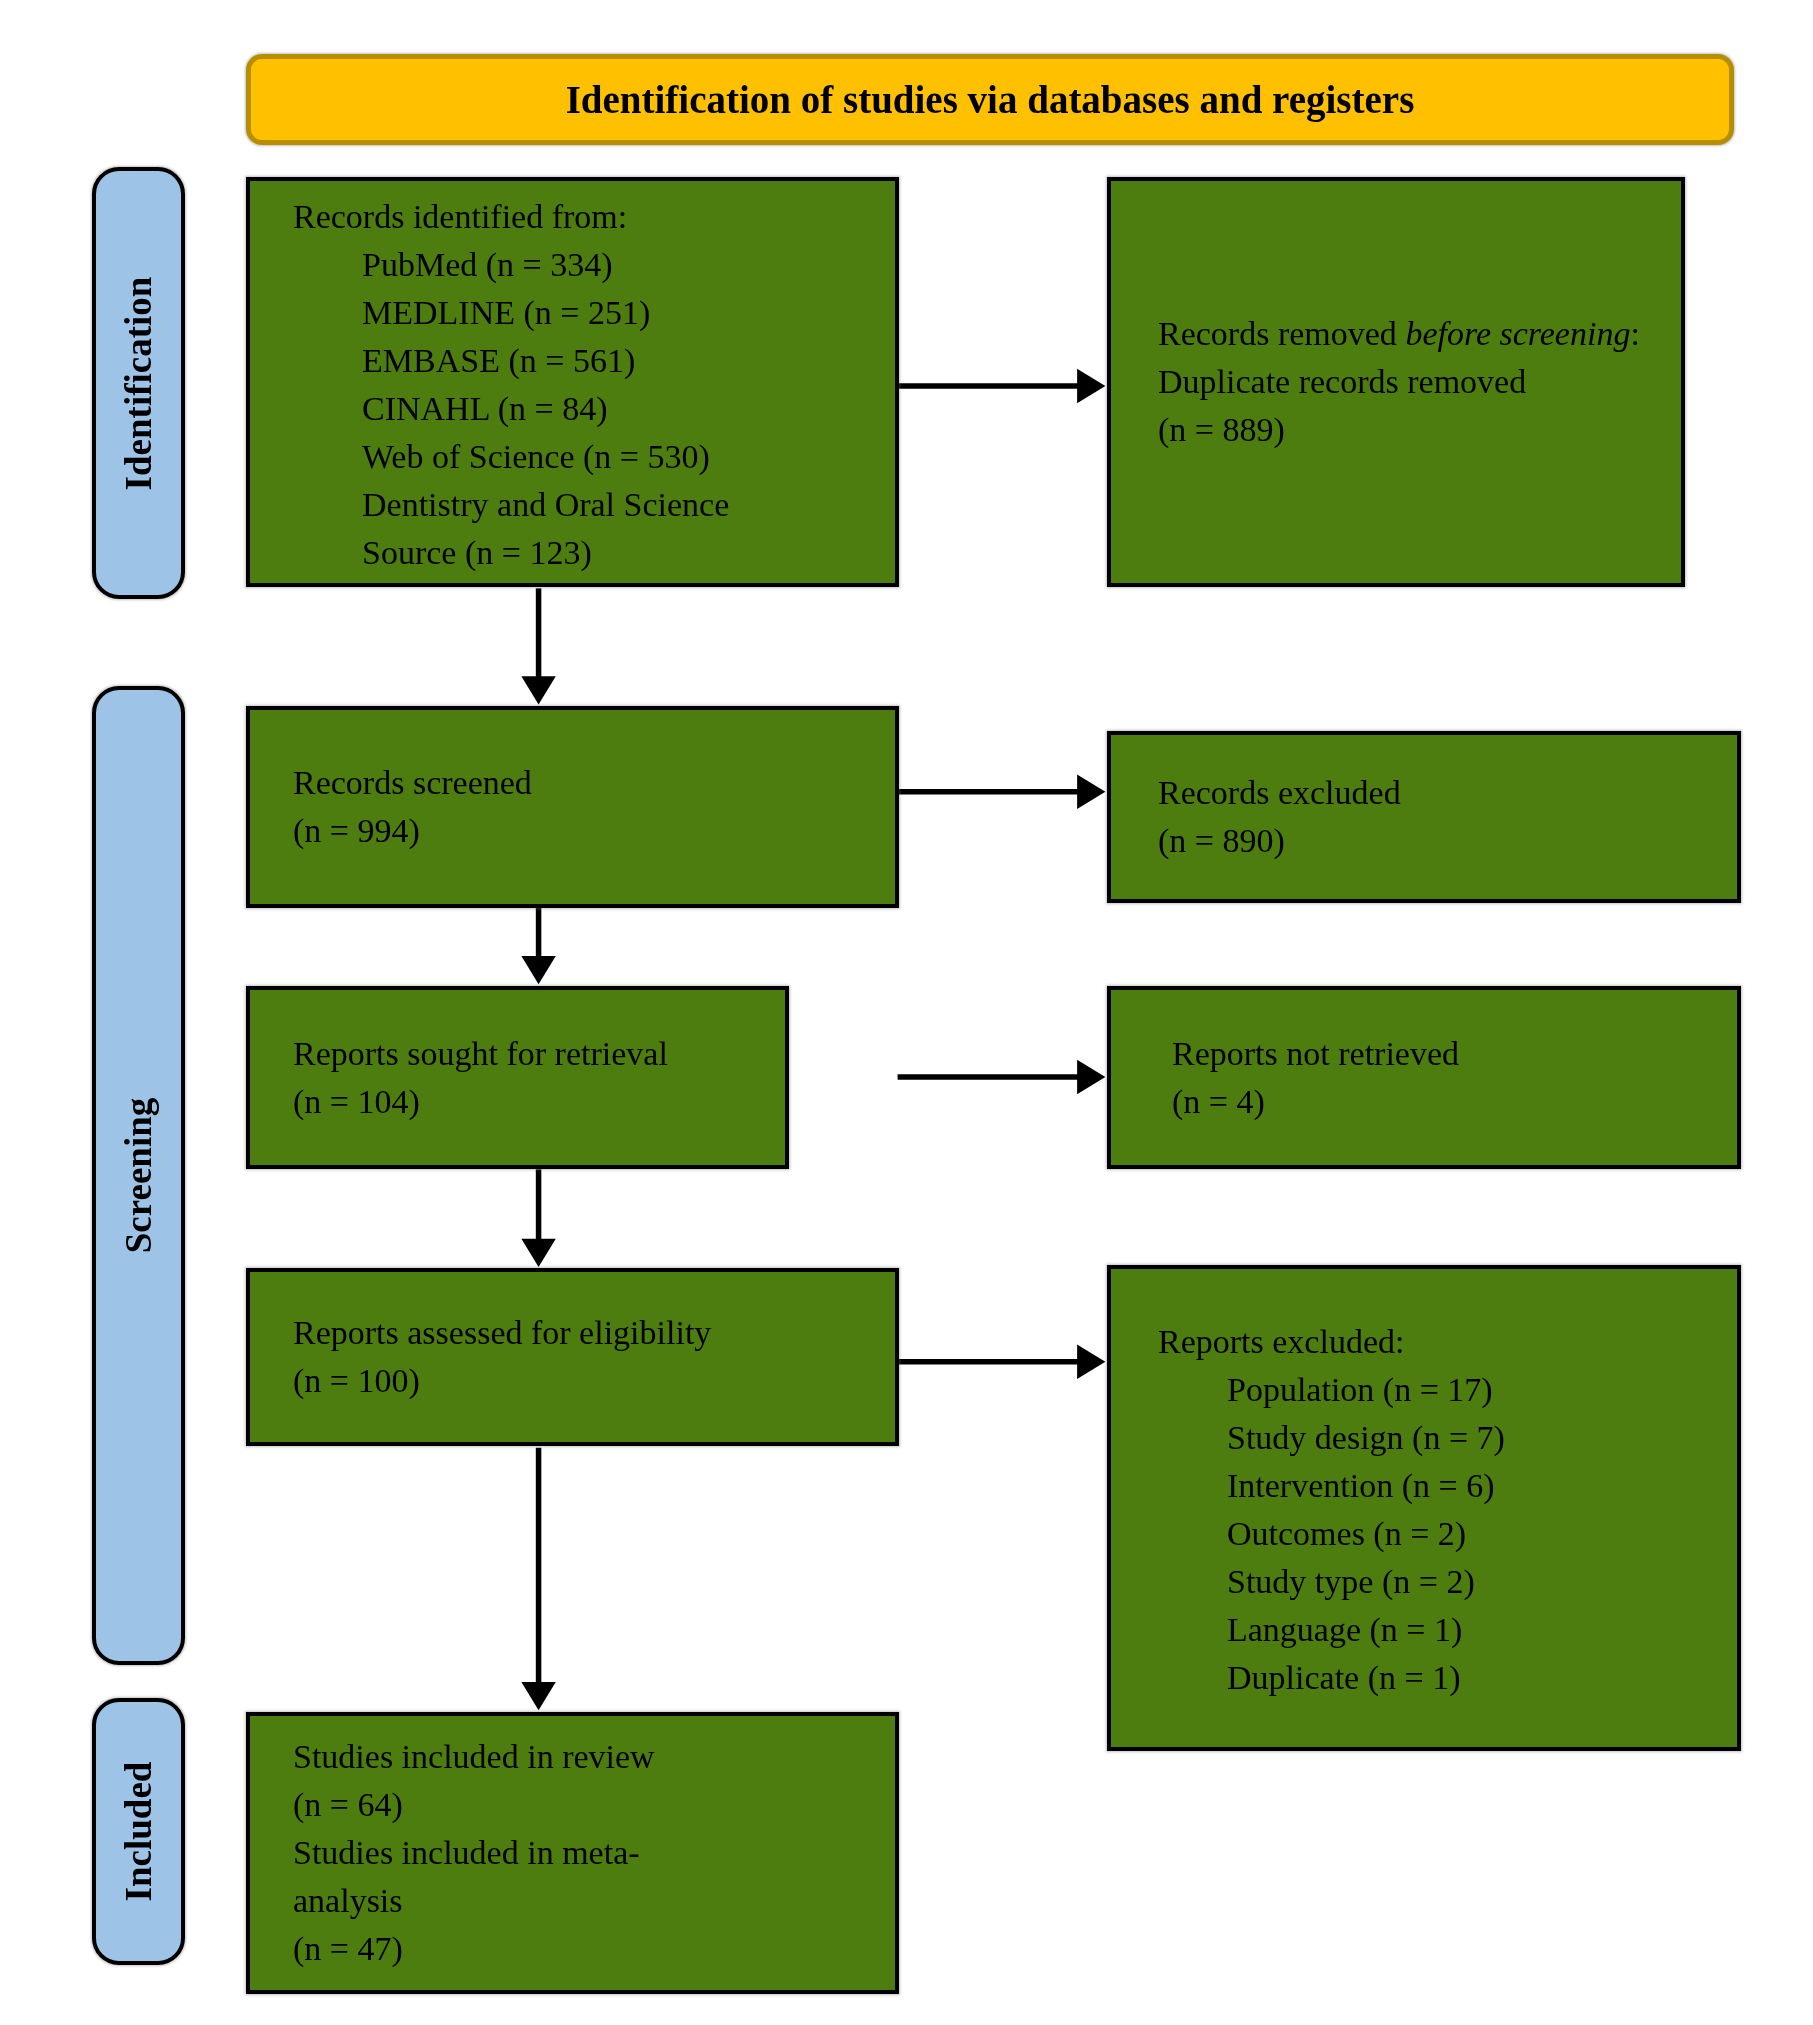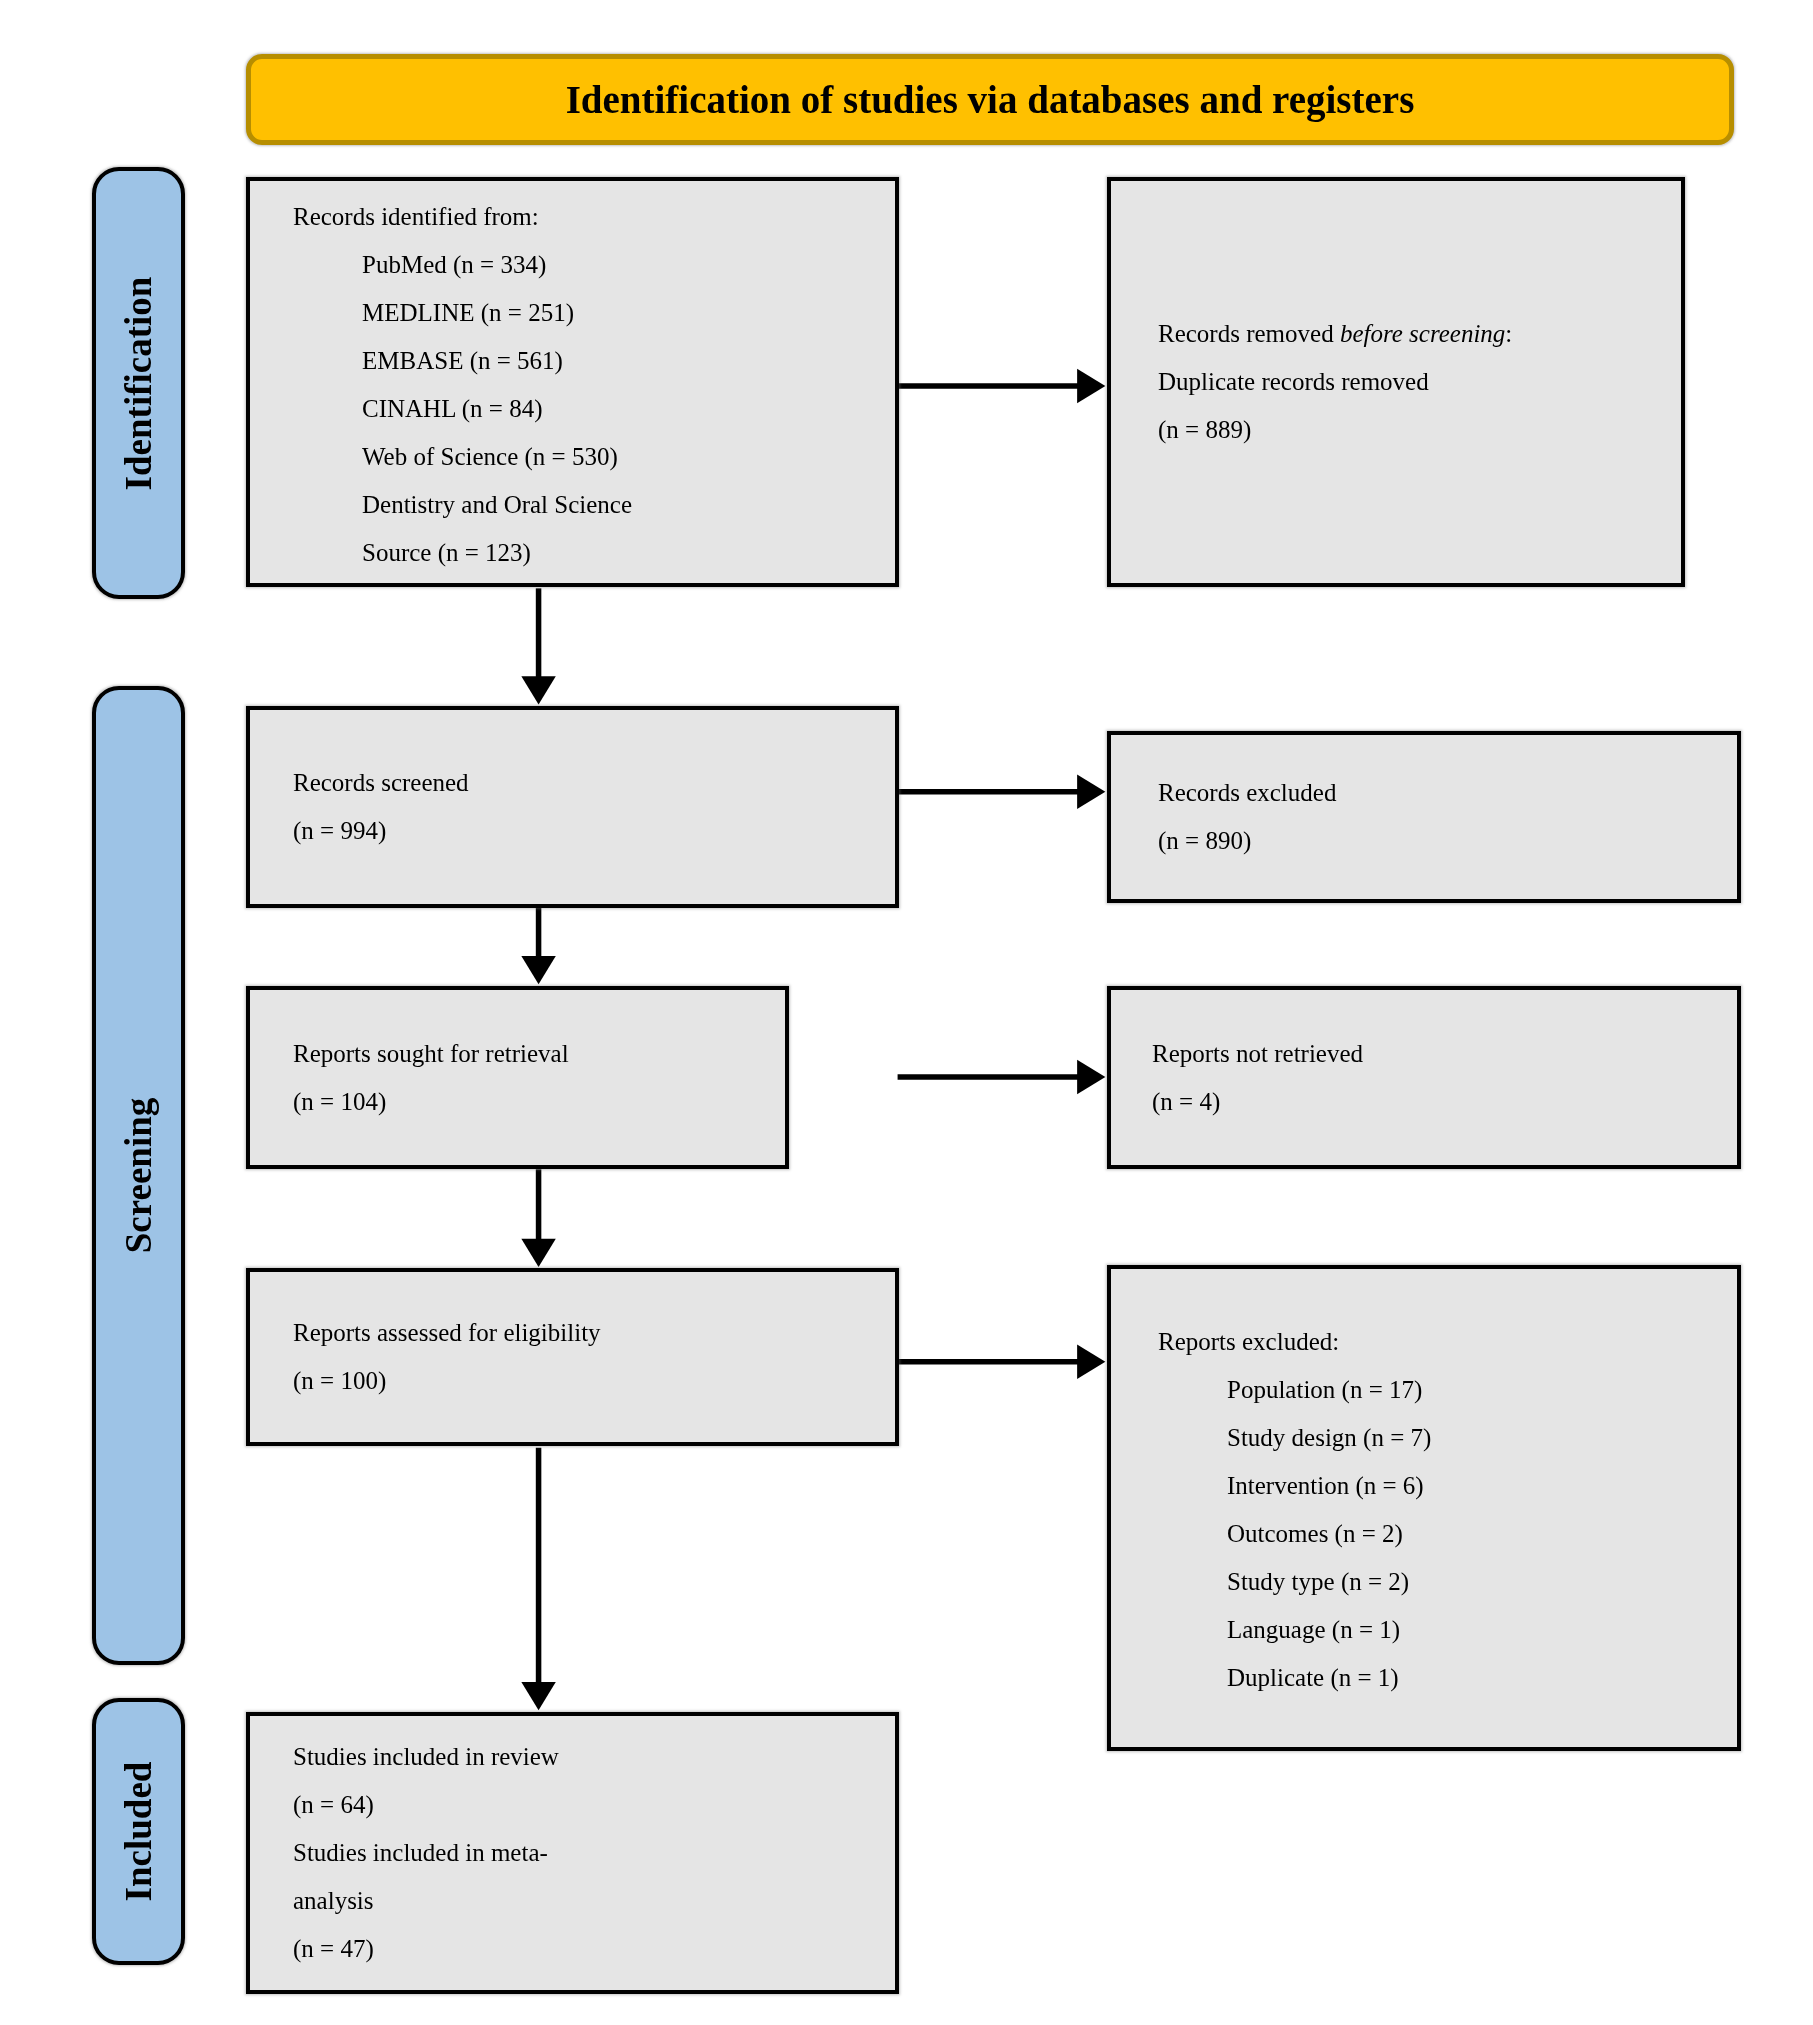--- a/index.html
+++ b/index.html
@@ -46,36 +46,36 @@
     white-space: nowrap;
     font-weight: bold;
     font-size: 37px;
   }
   #label-identification { top: 167px; height: 432px; }
   #label-screening      { top: 686px; height: 979px; }
   #label-included       { top: 1698px; height: 267px; }
   .fbox {
     position: absolute;
     box-sizing: border-box;
-    background: #e5e5e5;
+    background: #4d7c0f;
     border: 4.9px solid #000;
-    font-size: 25px;
+    font-size: 34px;
     line-height: 48px;
     box-shadow: 0 0 2.5px 0.6px rgba(120,120,120,.45);
   }
   .centered { display: flex; flex-direction: column; justify-content: center; }
   .indent { padding-left: 69px; }
   #box-records-identified   { left: 246px;  top: 177px;  width: 653px; height: 410px; padding: 12.3px 9.8px 0 43px; }
   #box-records-screened     { left: 246px;  top: 706px; width: 653px; height: 202px; padding-left: 43px; }
   #box-reports-sought       { left: 246px;  top: 986px; width: 543px; height: 183px; padding-left: 43px; }
   #box-reports-assessed     { left: 246px;  top: 1268px; width: 653px; height: 178px; padding-left: 43px; }
   #box-studies-included     { left: 246px;  top: 1712px; width: 653px; height: 282px; padding-left: 43px; }
   #box-records-removed      { left: 1107px; top: 177px;  width: 578px; height: 410px; padding-left: 47px; padding-right: 18.4px; }
   #box-records-excluded     { left: 1107px; top: 706px; width: 634px; height: 172px; padding-left: 47px; margin-top: 25px; }
-  #box-reports-not-retrieved{ left: 1107px; top: 986px; width: 634px; height: 183px; padding-left: 41px; }
+  #box-reports-not-retrieved{ left: 1107px; top: 986px; width: 634px; height: 183px; padding-left: 61px; }
   #box-reports-excluded     { left: 1107px; top: 1265px; width: 634px; height: 486px; padding: 49px 12.3px 0 47px; }
 </style>
 </head>
 <body>
 
 <div class="canvas">
 
   <svg class="connectors" viewBox="0 0 2949 3294">
     <g stroke="#000" stroke-width="9" fill="#000">
 

